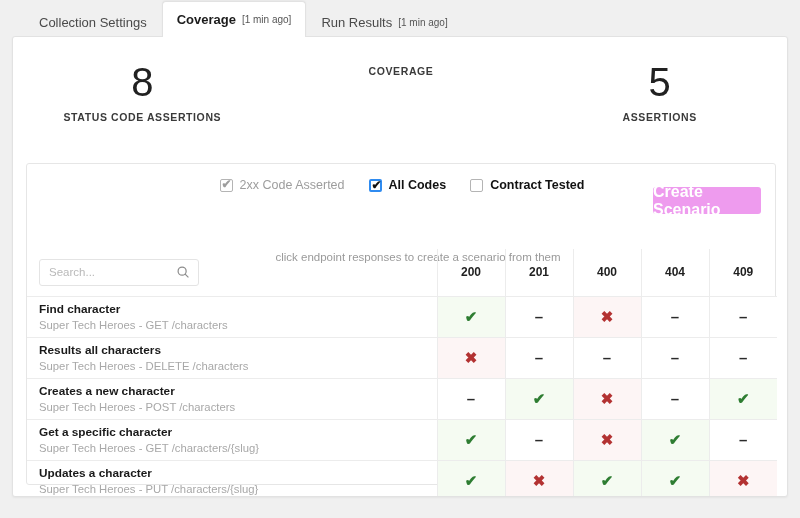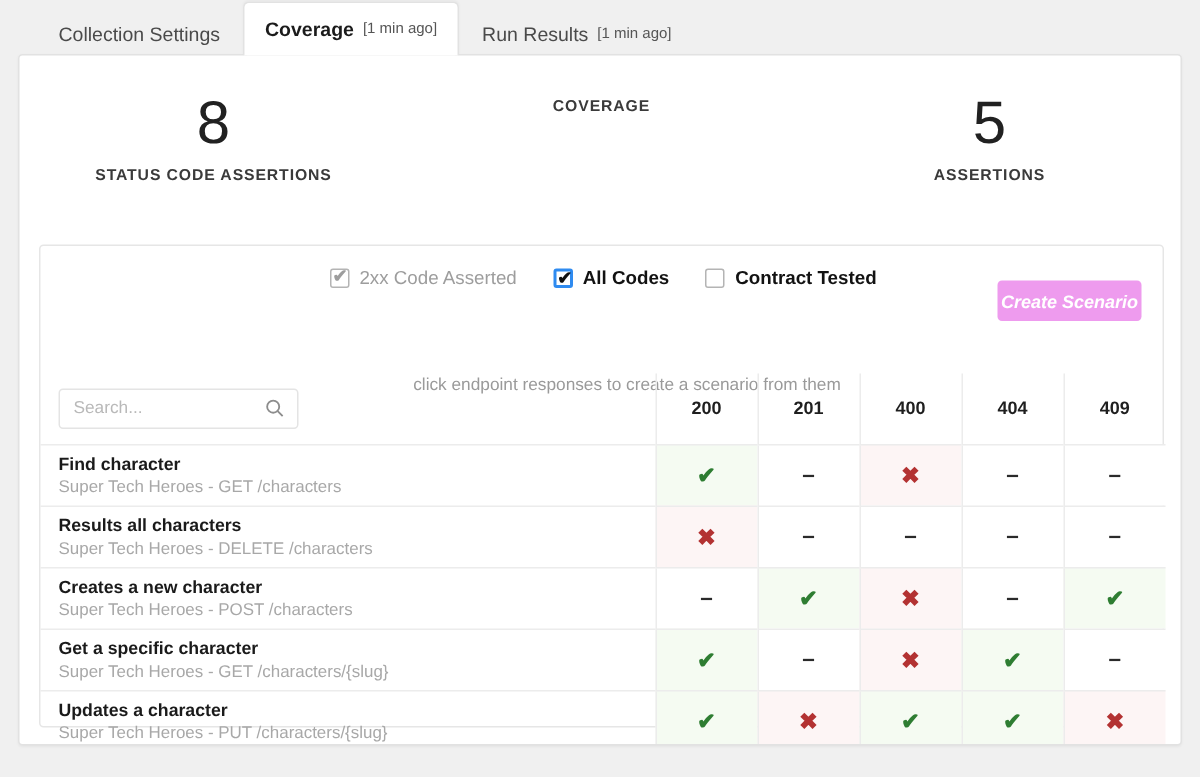--- a/index.html
+++ b/index.html
@@ -108,30 +108,29 @@
     border: 1px solid #e6e6e6;
     border-radius: 3px;
     color: #b0b0b0;
     font-size: 12px;
     display: flex; align-items: center; justify-content: center;
     cursor: default;
   }
   .btn-create {
     position: absolute;
     right: 14px; top: 23px;
-    width: 96px; height: 27px;
+    width: 108px; height: 27px;
     background: #ee9bee;
     border: none;
     border-radius: 3px;
     color: #ffffff;
-    font-size: 12px;
+    font-size: 16px;
     font-weight: 600;
     display: flex; align-items: center; justify-content: center;
     cursor: pointer;
-    font-style: italic;
   }
   .checks {
     position: absolute;
     left: 0; top: 14px;
     width: 750px;
     display: flex;
     justify-content: center;
     gap: 24px;
   }
   .chk {

